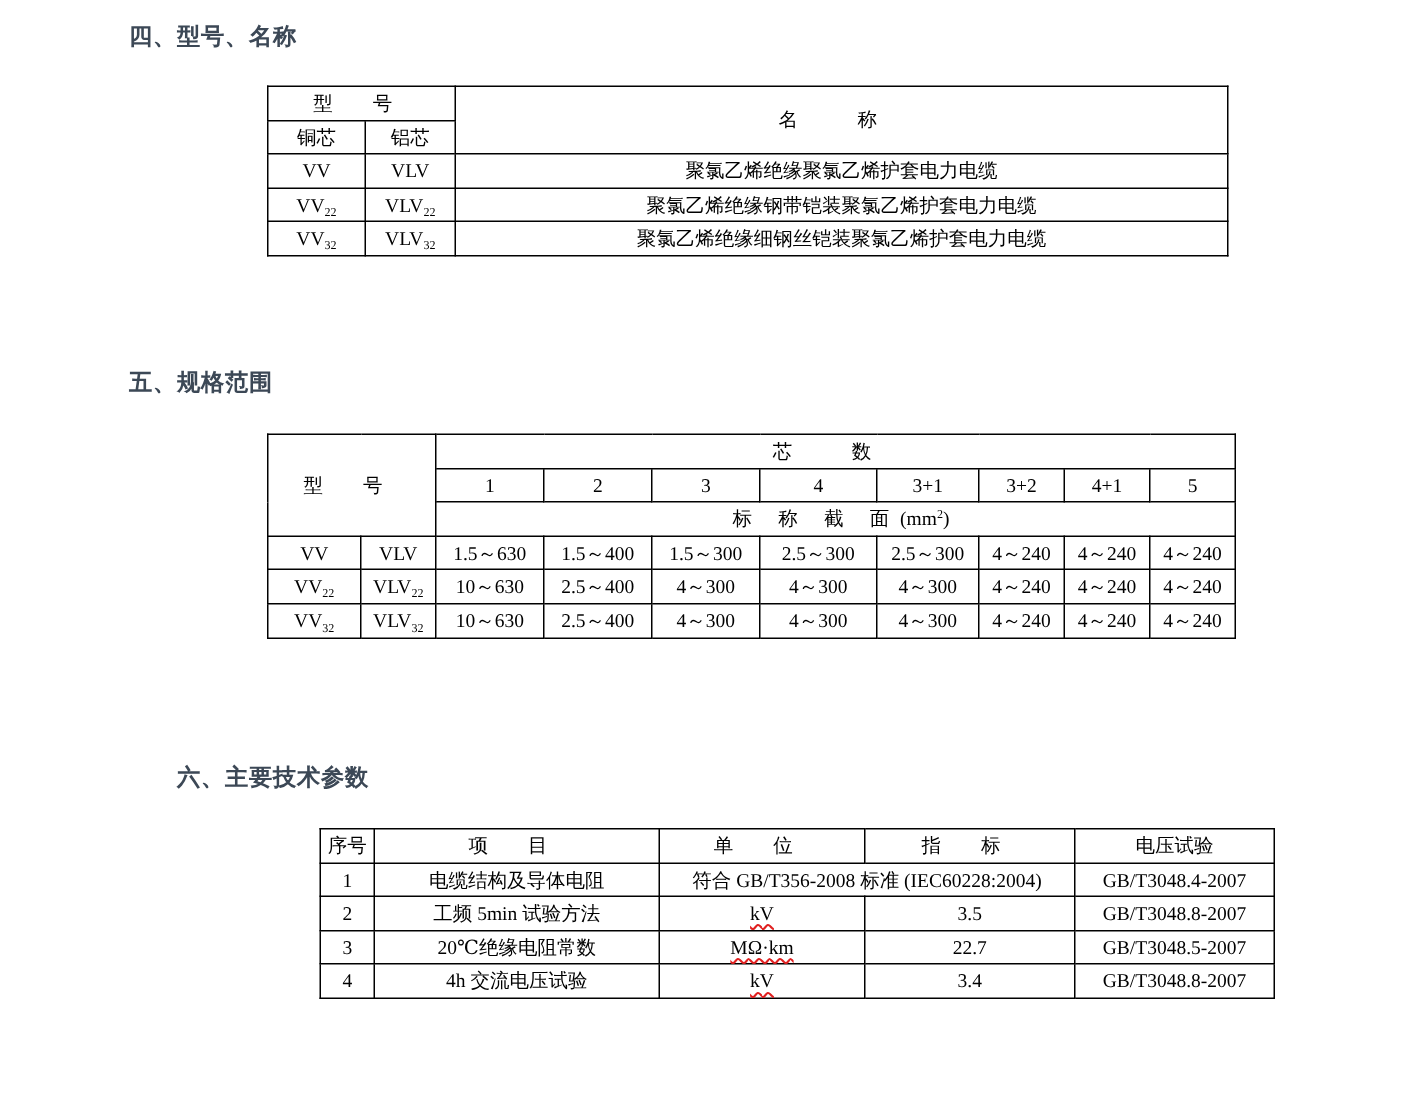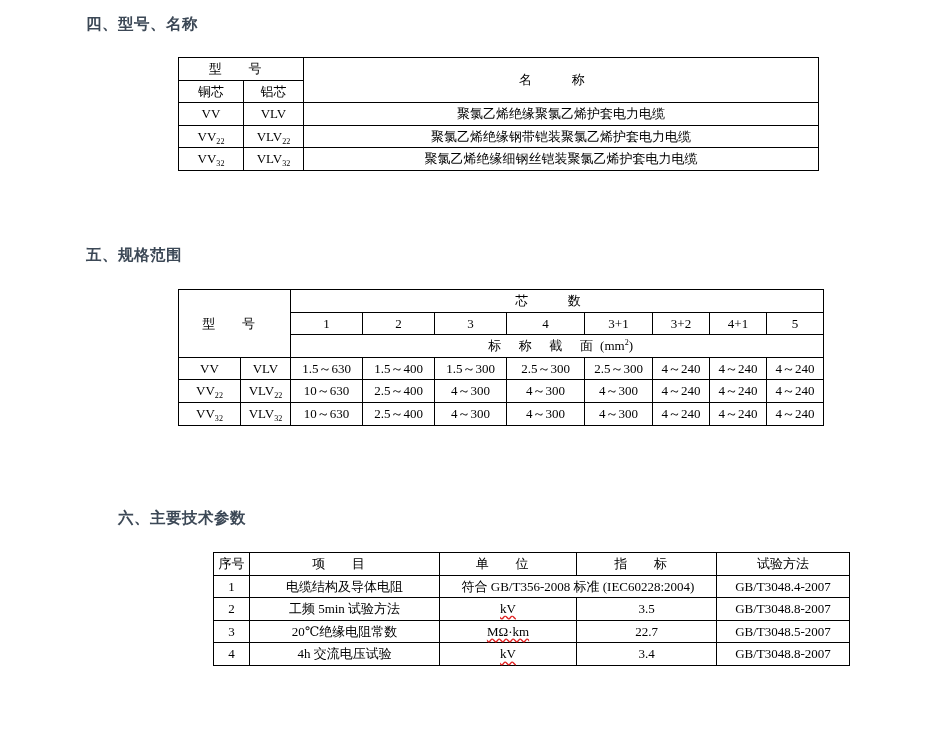--- a/index.html
+++ b/index.html
@@ -179,21 +179,21 @@
       <col style="width:137px">
       <col style="width:140px">
       <col style="width:133px">
     </colgroup>
     <tbody>
       <tr>
         <td class="cjk">序号</td>
         <td class="cjk wide2">项      目</td>
         <td class="cjk wide2">单      位</td>
         <td class="cjk wide2">指      标</td>
-        <td class="cjk">试验方法</td>
+        <td class="cjk">电压试验</td>
       </tr>
 
       <tr>
         <td>1</td>
         <td class="cjk">电缆结构及导体电阻</td>
         <td colspan="2" class="cjk">符合 GB/T356-2008 标准 (IEC60228:2004)</td>
         <td>GB/T3048.4-2007</td>
       </tr>
       <tr>
         <td>2</td>

